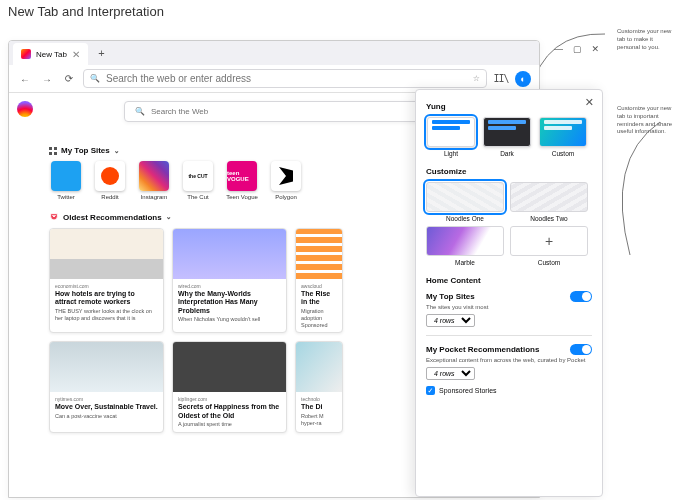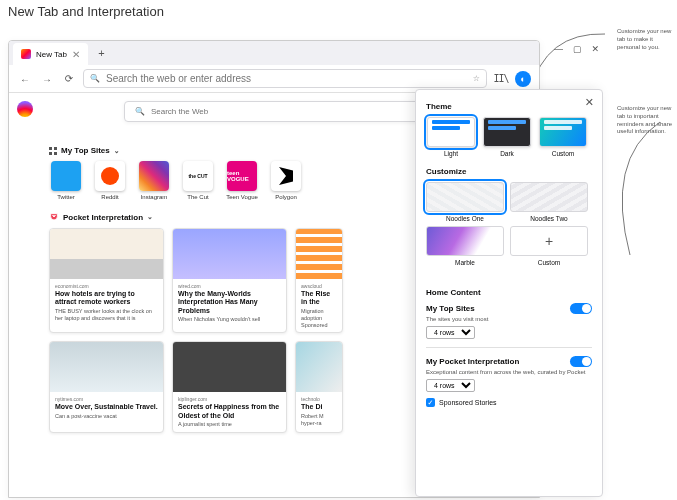--- a/index.html
+++ b/index.html
@@ -70,21 +70,21 @@
 .bg-swatch { width: 78px; height: 30px; border: 1px solid #d7d7db; border-radius: 3px; cursor: pointer; }
 .bg-swatch.selected { outline: 2px solid #0a84ff; outline-offset: 1px; background: repeating-linear-gradient(30deg,#f4f4f5,#f4f4f5 4px,#eceef0 4px,#eceef0 8px); }
 .bg-noodles2 { background: repeating-linear-gradient(-30deg,#e8e8ec,#e8e8ec 4px,#f3f3f5 4px,#f3f3f5 8px); }
 .bg-marble { background: linear-gradient(120deg,#6e5bd6,#b86ae3 40%,#fff 70%); }
 .bg-custom { display: flex; align-items: center; justify-content: center; font-size: 14px; color: #555; }
 .home-row { display: flex; align-items: center; justify-content: space-between; margin-top: 6px; }
 .home-title { font-size: 8px; font-weight: 700; }
 .home-desc { font-size: 6px; color: #555; margin: 2px 0 4px 0; }
 .toggle { width: 22px; height: 11px; border-radius: 6px; background: #0a84ff; position: relative; cursor: pointer; }
 .toggle::after { content: ""; position: absolute; width: 9px; height: 9px; border-radius: 50%; background: #fff; top: 1px; right: 1px; }
-select { font-size: 7px; padding: 1px 3px; border: 1px solid #b1b1b3; border-radius: 2px; background:#fff; }
+select { font-size: 7px; padding: 1px 3px; border: 1px solid #b1b1b3; border-radius: 2px; background:#fff;font-style:italic; }
 .chk-row { display: flex; align-items: center; gap: 4px; margin-top: 6px; font-size: 7px; }
 .chk { width: 9px; height: 9px; background: #0a84ff; border-radius: 2px; display: flex; align-items: center; justify-content: center; color: #fff; font-size: 7px; }
 hr { border: none; border-top: 1px solid #e0e0e0; margin: 8px 0; }
 .ci1{background:linear-gradient(180deg,#f6efe4 60%,#ccc 60%);}
 .ci2{background:linear-gradient(180deg,#9aa6ff,#c5bfff);}
 .ci3{background:repeating-linear-gradient(0deg,#ff9a3c,#ff9a3c 6px,#fff 6px,#fff 9px);}
 .ci4{background:linear-gradient(180deg,#c9d6dc,#e7eff3);}
 .ci5{background:#444 radial-gradient(circle,#bbb 8px,transparent 9px) 20px 12px/18px 18px no-repeat, #444 radial-gradient(circle,#bbb 8px,transparent 9px) 50px 10px/18px 18px no-repeat; background-color:#444;}
 .ci6{background:linear-gradient(130deg,#a6d6e2,#eee);}
 </style>
@@ -170,21 +170,21 @@
         <div class="tile">
             <div class="tile-sq polygon"></div>
             <div class="tile-label">Polygon</div>
           </div>
       </div>
 
       <div class="section-header" style="margin-top:12px">
         <svg class="pocket-icon" viewBox="0 0 24 24">
             <path fill="currentColor" d="M4 4h16v7a8 8 0 01-16 0V4zm4 4l4 4 4-4" stroke="#fff" stroke-width="2"></path>
           </svg>
-        <span>Pocket Interpretation</span>
+        <span>Oldest Recommendations</span>
         <span class="caret">⌄</span>
       </div>
 
       <div class="cards">
         <div class="card">
             <div class="card-img ci1"></div>
             <div class="card-body">
               <div class="card-src">economist.com</div>
               <div class="card-title">How hotels are trying to attract remote workers</div>
               <div class="card-desc">THE BUSY worker looks at the clock on her laptop and discovers that it is</div>
@@ -233,21 +233,21 @@
             </div>
           </div>
       </div>
     </div>
   </div>
 </div>
 
 <div class="panel">
   <div class="panel-close">✕</div>
 
-  <h3>Theme</h3>
+  <h3>Yung</h3>
   <div class="theme-row">
     <div class="swatch-col">
         <div class="swatch selected theme-light">
           <div class="mini-bar"></div>
           <div class="mini-bar" style="width:60%"></div>
         </div>
         <div class="swatch-label">Light</div>
       </div>
     <div class="swatch-col">
         <div class="swatch theme-dark">
@@ -280,33 +280,33 @@
     <div class="swatch-col" style="width:78px">
         <div class="bg-swatch bg-marble"></div>
         <div class="swatch-label">Marble</div>
       </div>
     <div class="swatch-col" style="width:78px">
         <div class="bg-swatch bg-custom">+</div>
         <div class="swatch-label">Custom</div>
       </div>
   </div>
 
-  <h3 style="margin-top:22px">Home Content</h3>
+  <h3 style="margin-top:10px">Home Content</h3>
 
   <div class="home-row">
     <div class="home-title">My Top Sites</div>
     <div class="toggle"></div>
   </div>
   <div class="home-desc">The sites you visit most</div>
   <select><option>4 rows</option></select>
 
   <hr>
 
   <div class="home-row">
-    <div class="home-title">My Pocket Interpretation</div>
+    <div class="home-title">My Pocket Recommendations</div>
     <div class="toggle"></div>
   </div>
   <div class="home-desc">Exceptional content from across the web, curated by Pocket</div>
   <select><option>4 rows</option></select>
   <div class="chk-row">
     <div class="chk">✓</div>
     <span>Sponsored Stories</span>
   </div>
 </div>
 

